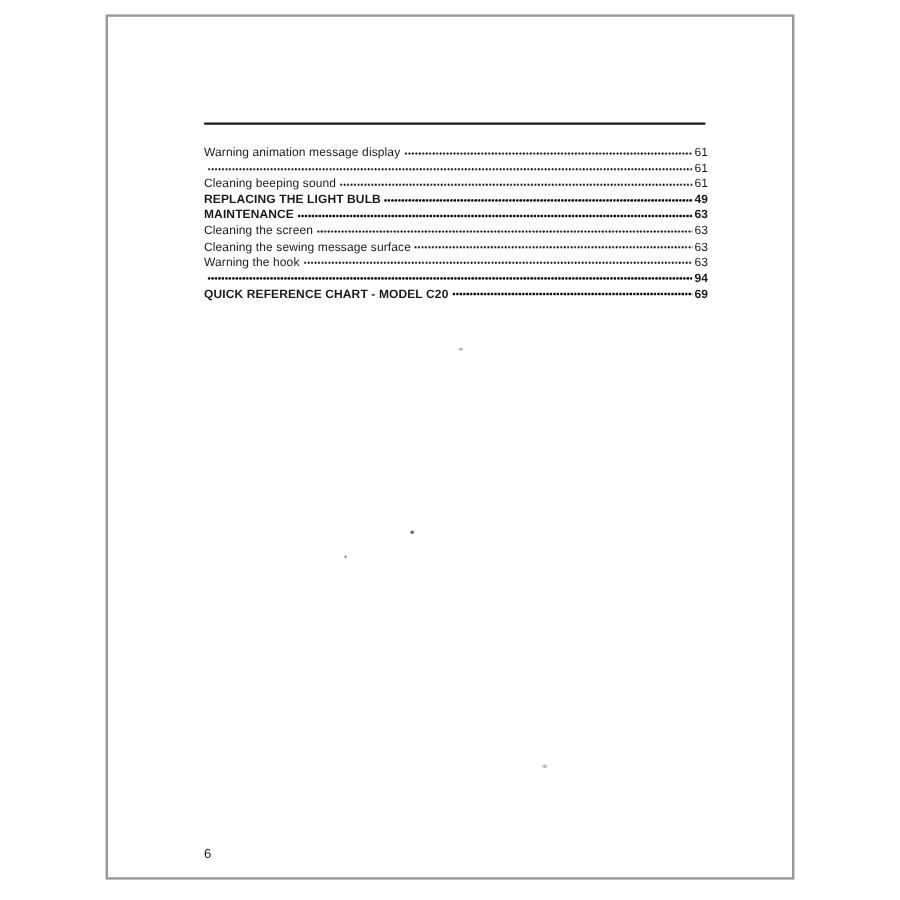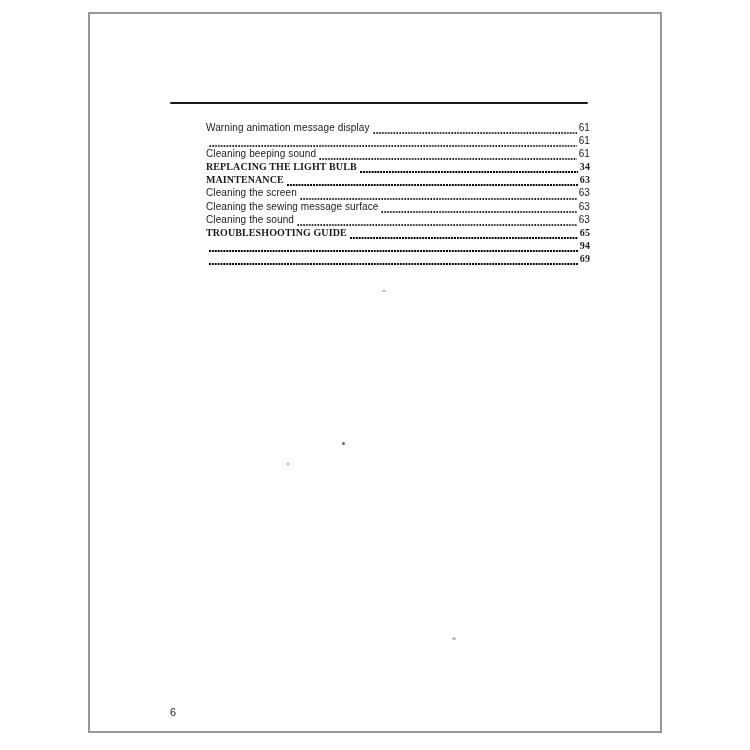--- a/index.html
+++ b/index.html
@@ -29,29 +29,28 @@
     border-radius: 1px;
   }
   .toc {
     position: absolute;
     left: 80px; top: 107px;
     width: 420px;
     color: #1b1b1b;
   }
   .toc-row {
     display: flex;
-    align-items: flex-end;
+    align-items: center;
     height: 13.1px;
     line-height: 13.1px;
     font-size: 10px;
     letter-spacing: 0.1px;
     white-space: nowrap;
-    margin-left: 36px;
   }
-  .toc-row.bold { font-weight: 700; font-family: Liberation Serif, serif; }
+  .toc-row.bold { font-weight: 700; }
   .leader {
     flex: 1;
     height: 2px;
     margin: 0 2px 0 3px;
     background-image: radial-gradient(circle at 1.2px 1px, #1c1c1c 0.75px, rgba(0,0,0,0) 1.05px);
     background-size: 2.9px 2px;
     background-repeat: repeat-x;
   }
   .toc-row.bold .leader {
     background-image: radial-gradient(circle at 1.2px 1px, #000000 0.9px, rgba(0,0,0,0) 1.2px);
@@ -93,21 +92,21 @@
 
   <div class="toc-row">
     <span class="title">Cleaning beeping sound</span>
     <span class="leader"></span>
     <span class="pg">61</span>
   </div>
 
   <div class="toc-row bold">
     <span class="title">REPLACING THE LIGHT BULB</span>
     <span class="leader"></span>
-    <span class="pg">34</span>
+    <span class="pg">49</span>
   </div>
 
   <div class="toc-row bold">
     <span class="title">MAINTENANCE</span>
     <span class="leader"></span>
     <span class="pg">63</span>
   </div>
 
   <div class="toc-row">
     <span class="title">Cleaning the screen</span>
@@ -115,37 +114,33 @@
     <span class="pg">63</span>
   </div>
 
   <div class="toc-row">
     <span class="title">Cleaning the sewing message surface</span>
     <span class="leader"></span>
     <span class="pg">63</span>
   </div>
 
   <div class="toc-row">
-    <span class="title">Cleaning the sound</span>
+    <span class="title">Warning the hook</span>
     <span class="leader"></span>
     <span class="pg">63</span>
   </div>
 
-  <div class="toc-row bold">
-    <span class="title">TROUBLESHOOTING GUIDE</span>
-    <span class="leader"></span>
-    <span class="pg">65</span>
-  </div>
 
   <div class="toc-row bold">
     <span class="leader"></span>
     <span class="pg">94</span>
   </div>
 
   <div class="toc-row bold">
+    <span class="title">QUICK REFERENCE CHART - MODEL C20</span>
     <span class="leader"></span>
     <span class="pg">69</span>
   </div>
 </div>
 
     <div class="speck s1"></div>
     <div class="speck s2"></div>
     <div class="speck s3"></div>
     <div class="speck s4"></div>
 

